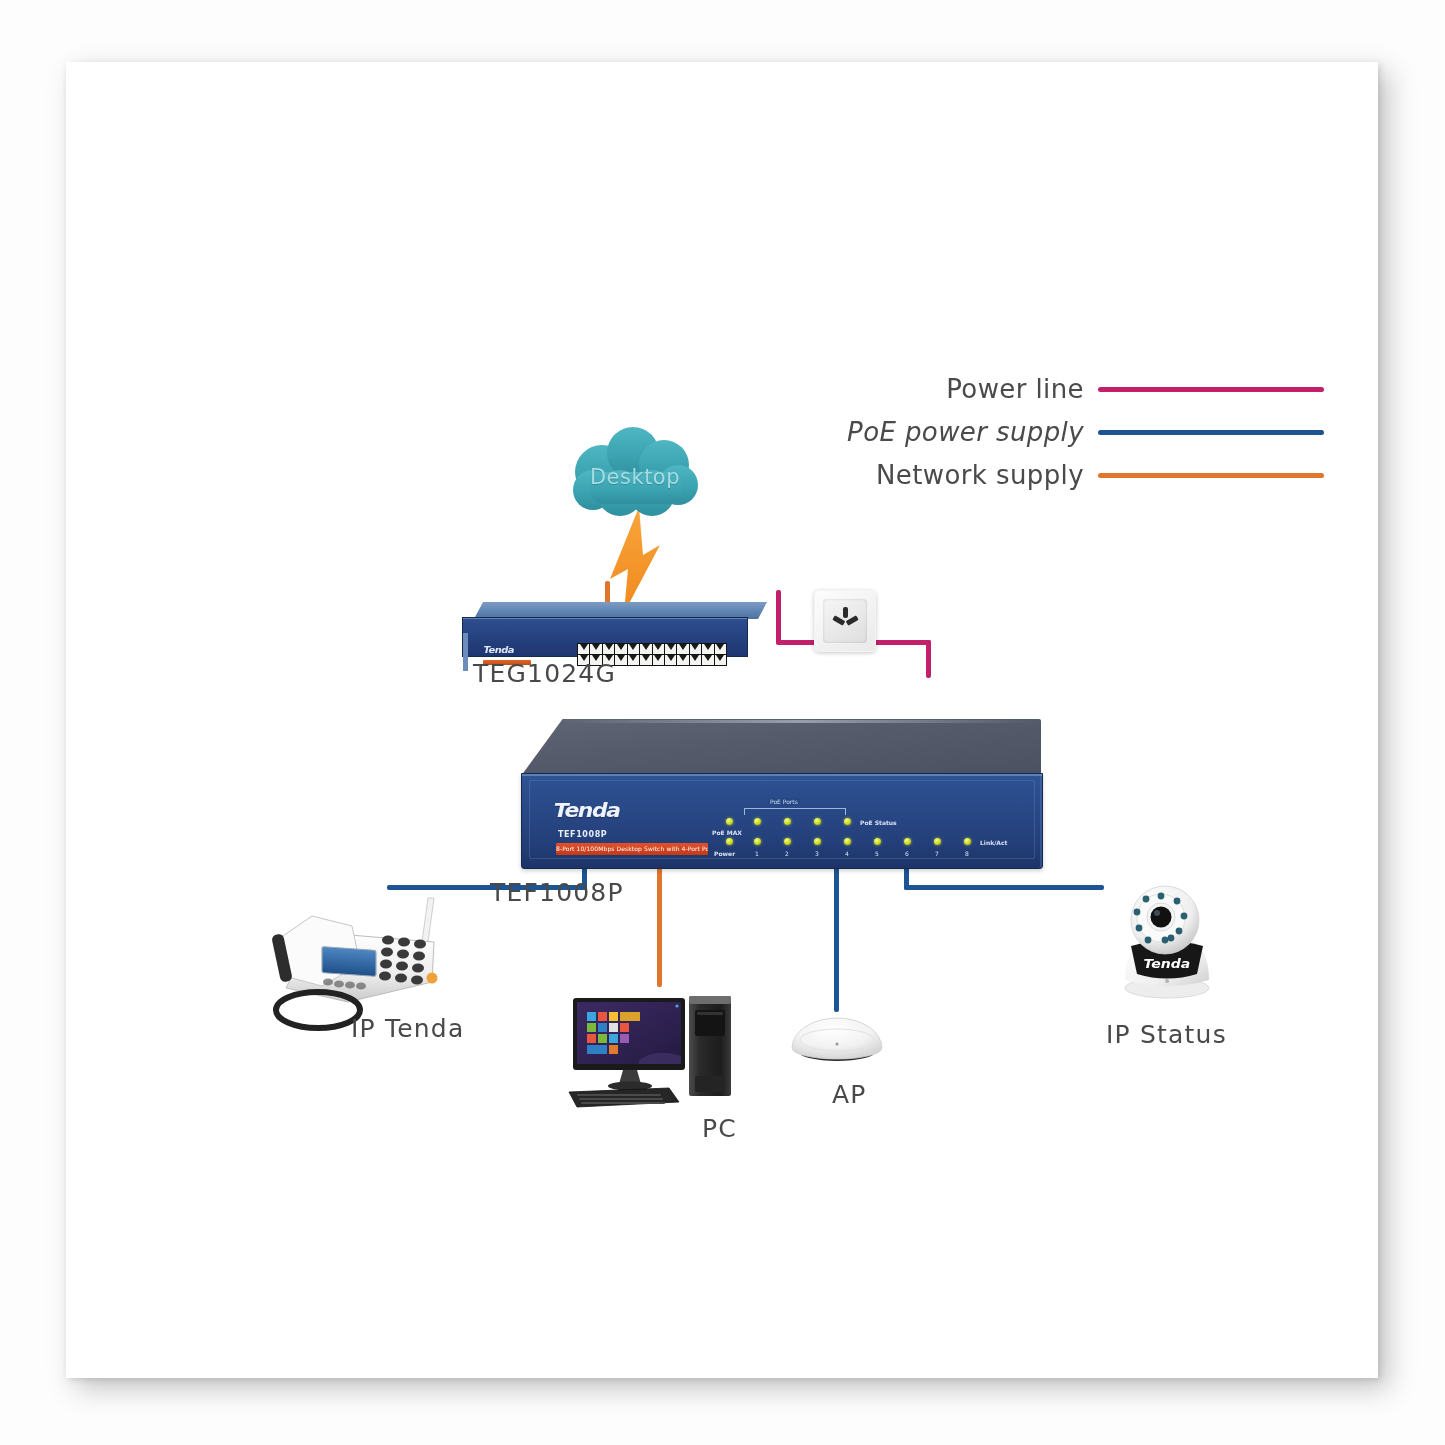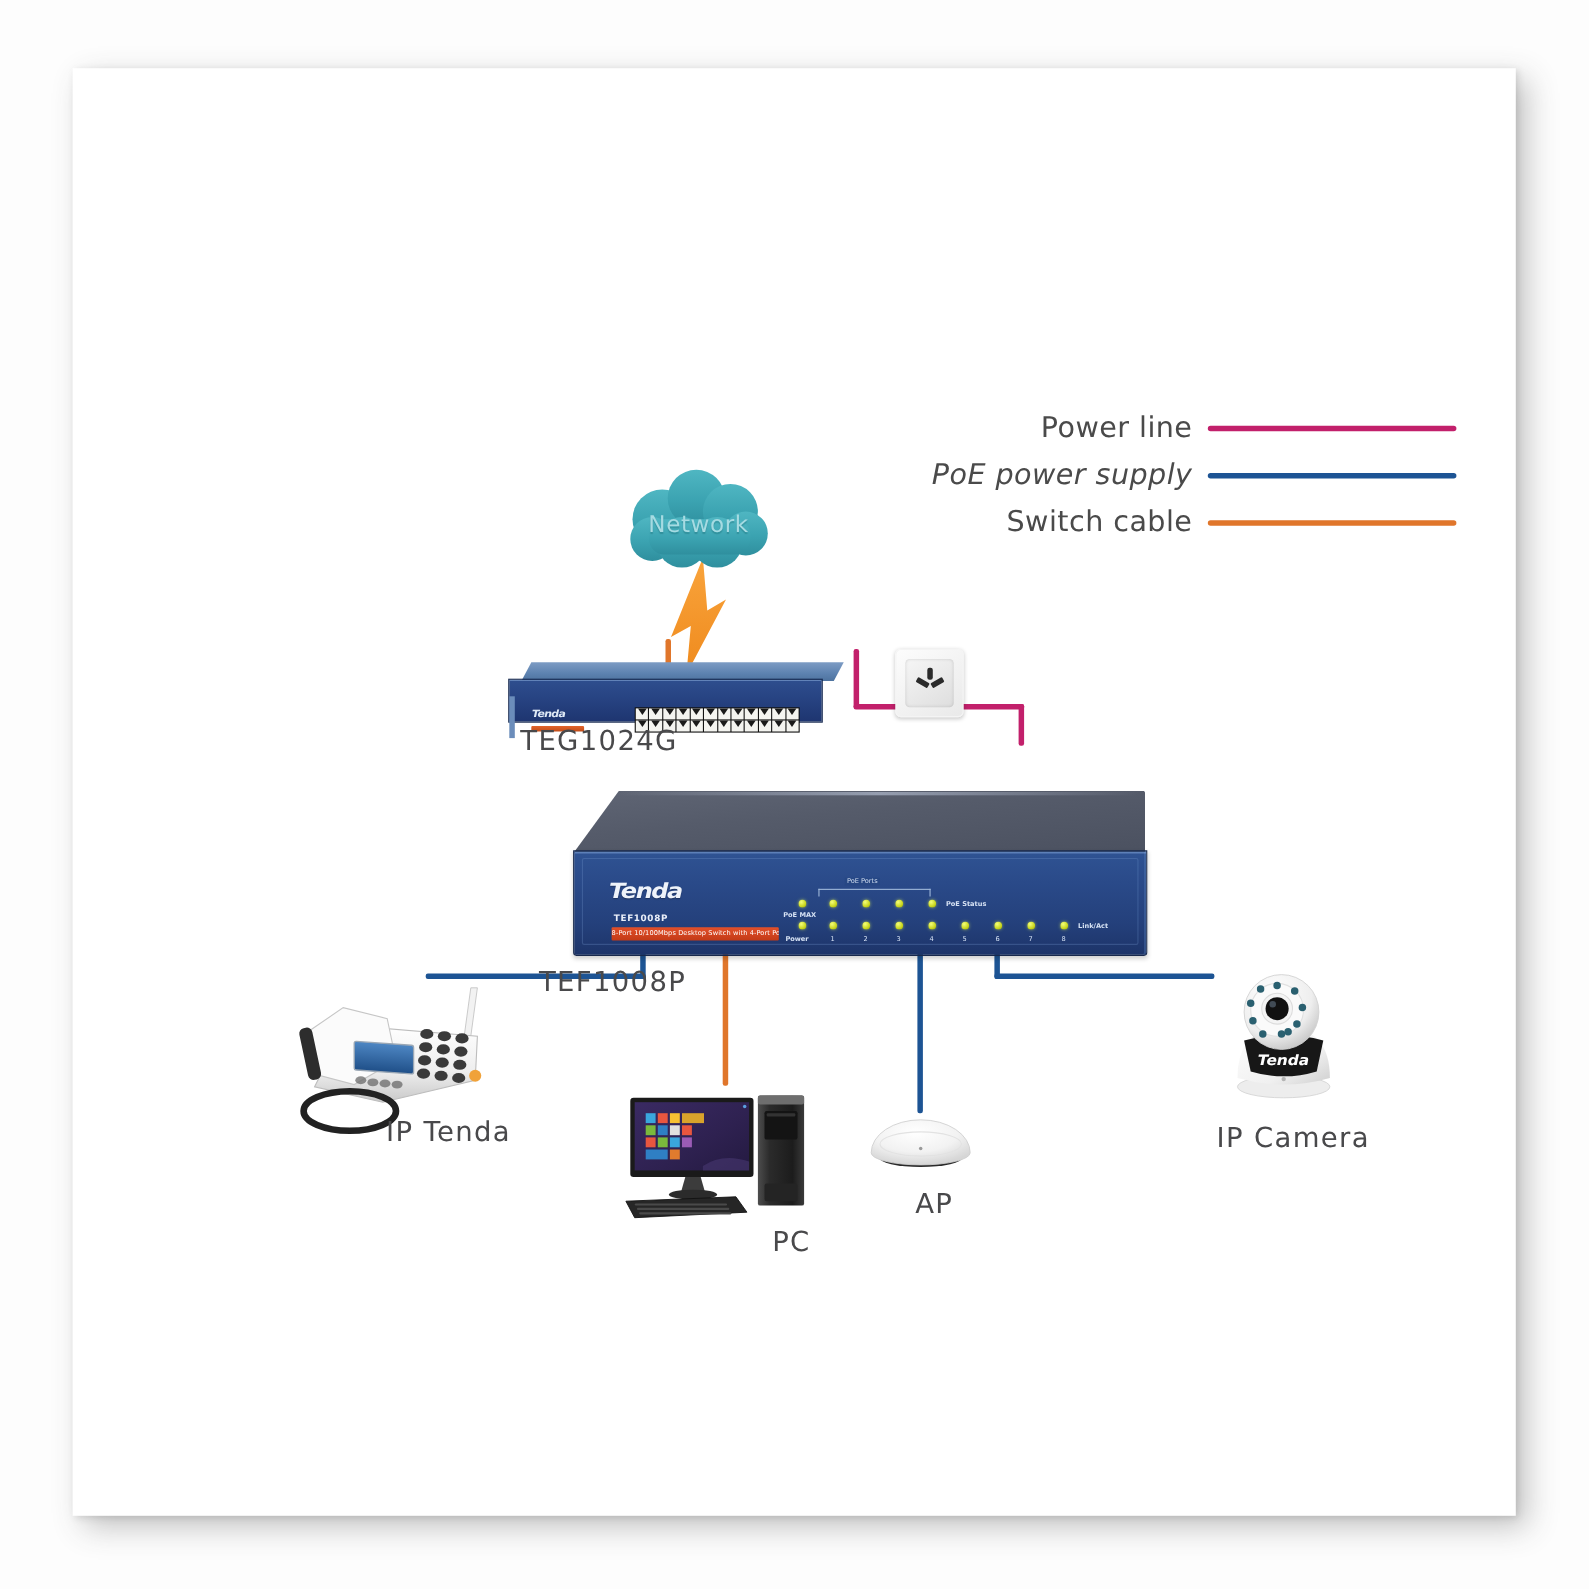--- a/index.html
+++ b/index.html
@@ -296,21 +296,21 @@
             <circle cx="42" cy="45" r="27" fill="url(#cloudGrad)"></circle>
             <circle cx="73" cy="26" r="26" fill="url(#cloudGrad)"></circle>
             <circle cx="104" cy="38" r="25" fill="url(#cloudGrad)"></circle>
             <circle cx="118" cy="58" r="20" fill="url(#cloudGrad)"></circle>
             <circle cx="33" cy="63" r="20" fill="url(#cloudGrad)"></circle>
             <circle cx="60" cy="66" r="23" fill="url(#cloudGrad)"></circle>
             <circle cx="92" cy="66" r="23" fill="url(#cloudGrad)"></circle>
             <rect x="30" y="45" width="92" height="32" rx="14" fill="url(#cloudGrad)"></rect>
           </g>
         </svg>
-        <div id="cloud-text">Network</div>
+        <div id="cloud-text">Desktop</div>
       </div>
 
       <div id="teg-wrap">
         <div class="teg-top"></div>
         <div class="teg-face">
           <div class="teg-side"></div>
           <div class="teg-logo">Tenda</div>
           <div class="teg-bar"></div>
           <div class="teg-ghost">&nbsp;</div>
           <div class="teg-ports">
@@ -564,32 +564,32 @@
             <circle cx="45" cy="19" r="3.4"></circle>
               <circle cx="70" cy="58" r="3.4"></circle>
           </g>
 
           <circle cx="60" cy="37" r="14" fill="#f4f4f4" stroke="#dcdcdc" stroke-width="1"></circle>
           <circle cx="60" cy="37" r="10.5" fill="#111"></circle>
           <circle cx="56" cy="33" r="3" fill="#4e5a66" opacity="0.8"></circle>
           <circle cx="66" cy="101" r="2" fill="#b4b4b4"></circle>
         </svg>
       </div>
-      <div class="dev-label" style="left:1040px; top:958px;">IP Camera</div>
+      <div class="dev-label" style="left:1040px; top:958px;">IP Status</div>
 
       <div class="legend-row" style="left:805px; top:310px; width:453px;">
         <div class="legend-label" style="right:240px;text-align:center;">Power line</div>
         <div class="legend-line" style="left:227px; background:#c2206b;"></div>
       </div>
 
       <div class="legend-row" style="left:805px; top:353px; width:453px;font-style:italic;">
         <div class="legend-label" style="right:240px;">PoE power supply</div>
         <div class="legend-line" style="left:227px; background:#1d5494;"></div>
       </div>
 
       <div class="legend-row" style="left:805px; top:396px; width:453px;">
-        <div class="legend-label" style="right:240px;">Switch cable</div>
+        <div class="legend-label" style="right:240px;">Network supply</div>
         <div class="legend-line" style="left:227px; background:#e0762b;"></div>
       </div>
 
     </div>
   </div>
 </div>
 
 </body></html>

